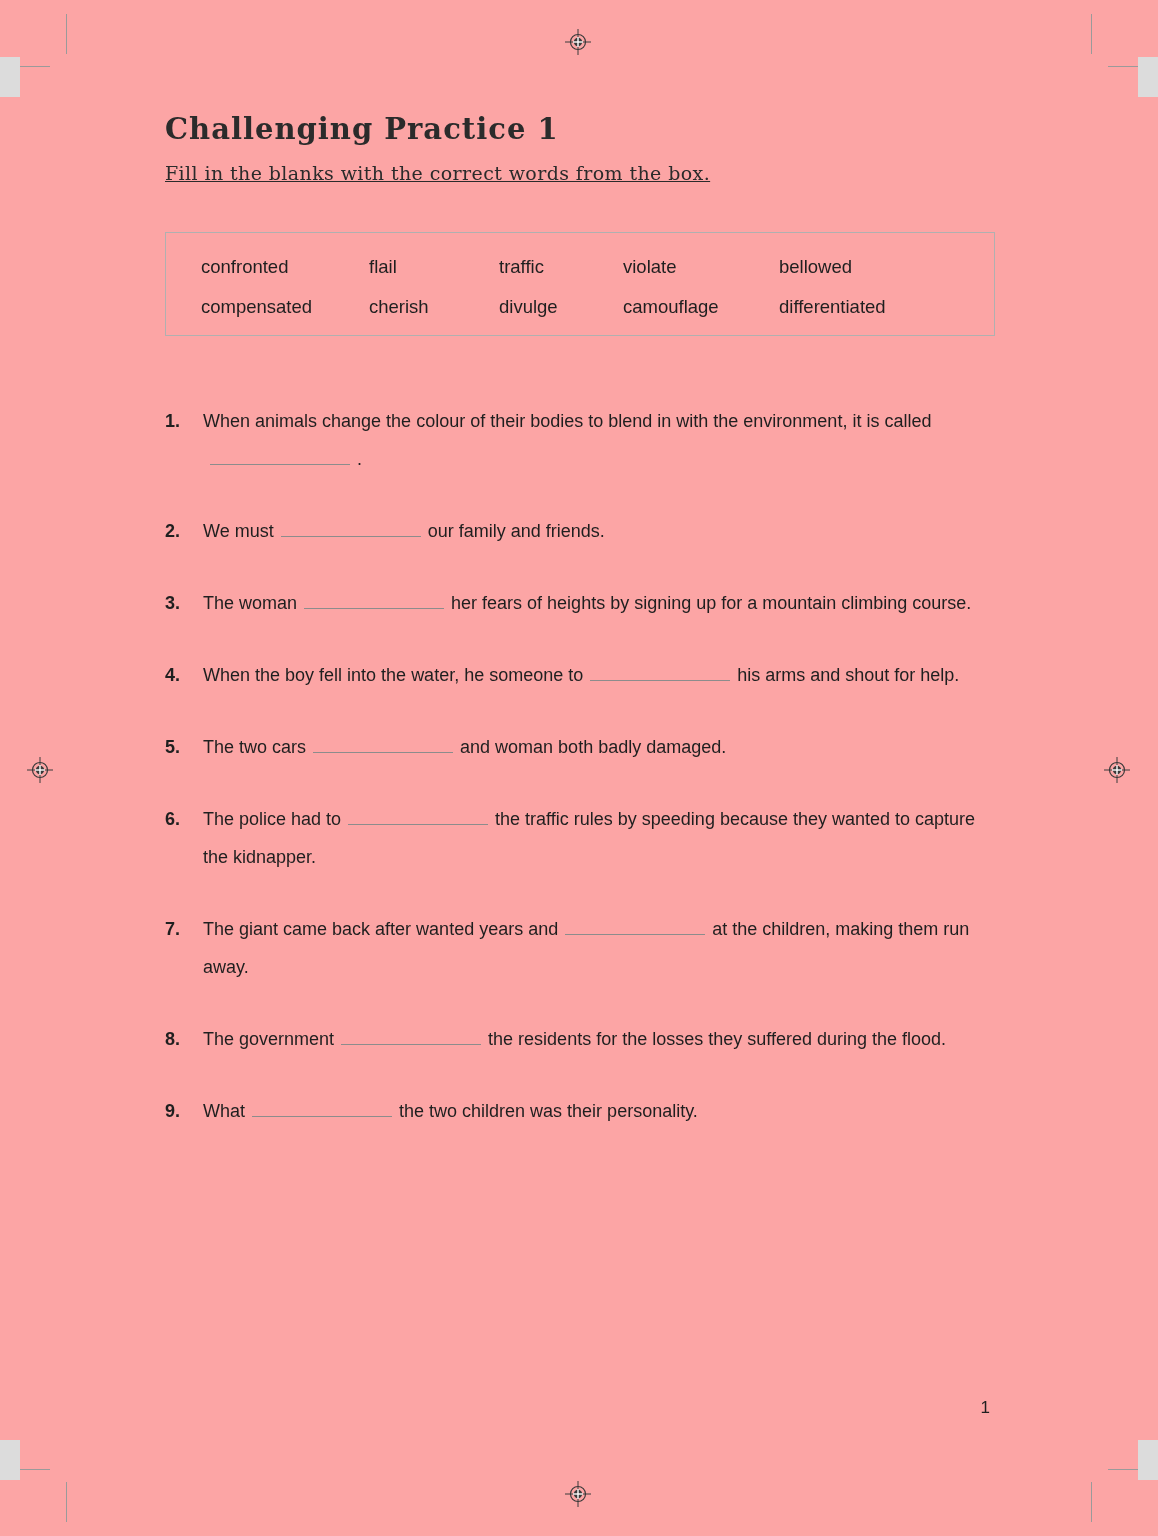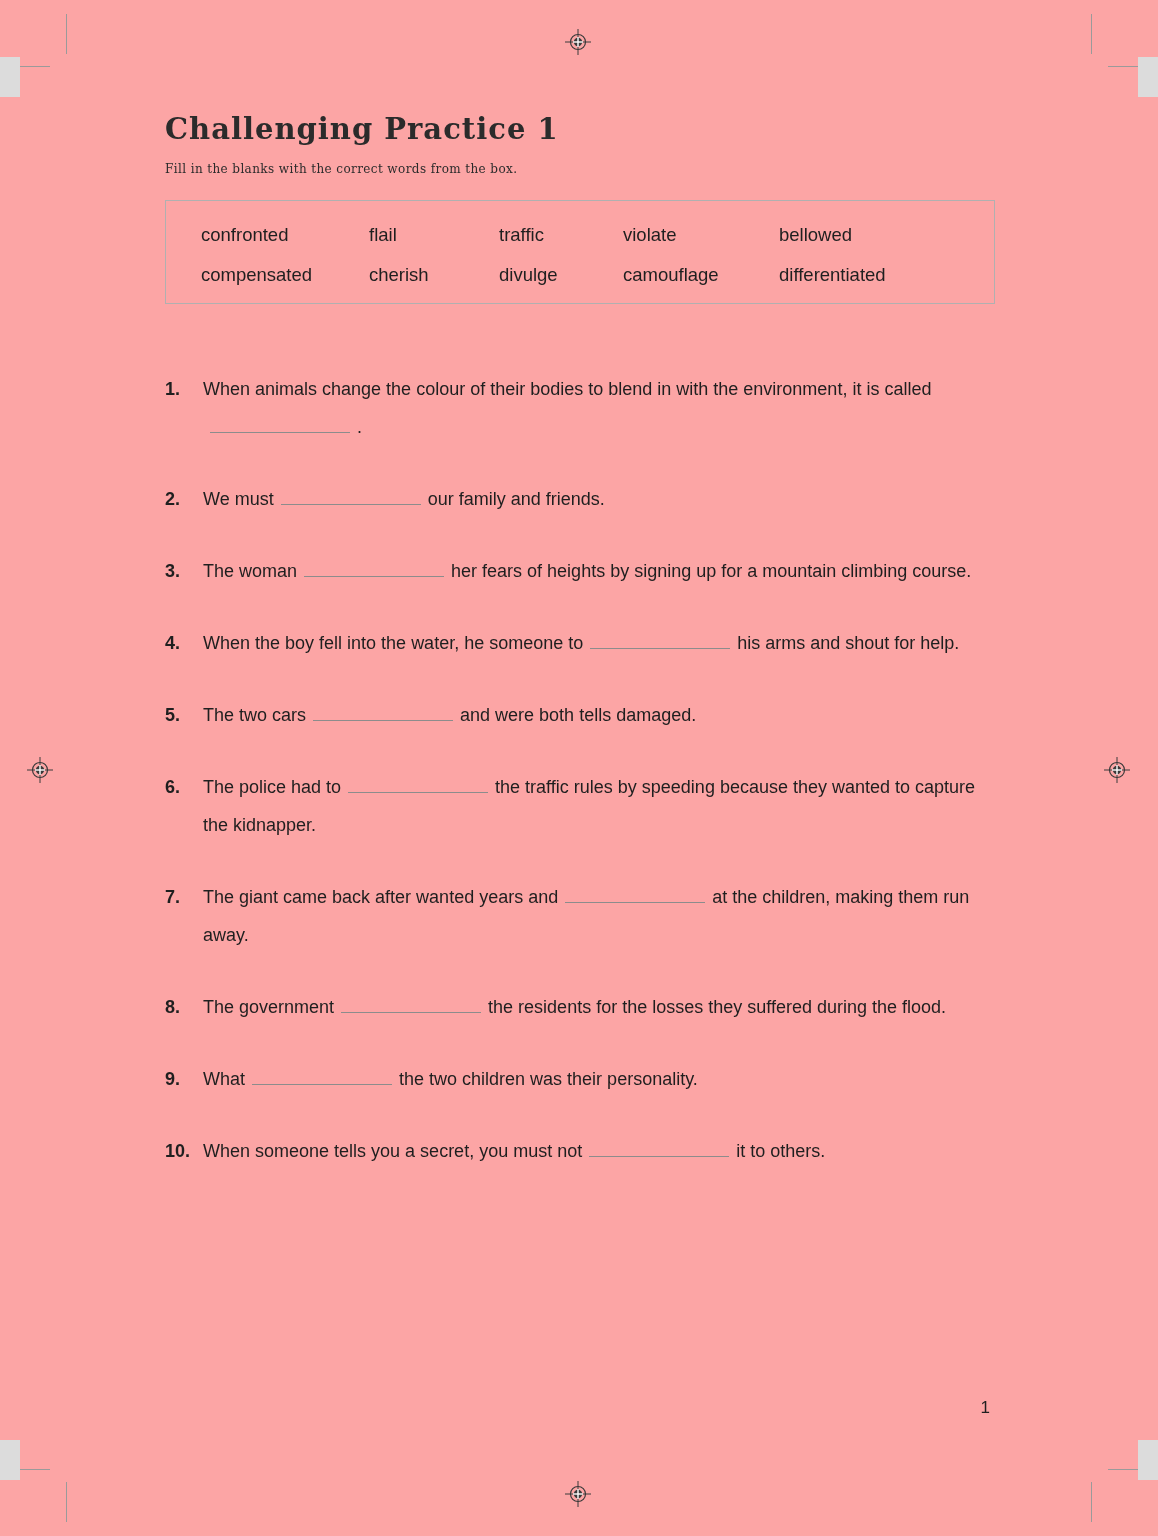--- a/index.html
+++ b/index.html
@@ -28,24 +28,25 @@
   .title{
     font-family:"DejaVu Serif", serif;
     font-size:29px;
     font-weight:600;
     letter-spacing:1px;
     margin:0 0 16px 0;
     color:#2b2b2b;
   }
   .instruction{
     font-family:"DejaVu Serif", serif;
-    font-size:12px;
+    font-size:19px;
     letter-spacing:0.4px;
-    margin:0 0 24px 0;
+    margin:0 0 48px 0;
     color:#2b2b2b;
+    text-decoration:underline;
   }
   .word-box{
     border:1px solid #b0b0b0;
     padding:14px 10px 8px 35px;
     margin-bottom:66px;
   }
   .word-row{
     display:grid;
     grid-template-columns:168px 130px 124px 156px auto;
     line-height:40px;
@@ -174,39 +175,35 @@
         <div class="question">
           <span class="qnum">3.</span>
           <div class="qbody"><span>The woman</span><span class="blank"></span><span>her fears of heights by signing up for a mountain climbing course.</span></div>
         </div>
         <div class="question">
           <span class="qnum">4.</span>
           <div class="qbody"><span>When the boy fell into the water, he someone to</span><span class="blank"></span><span>his arms and shout for help.</span></div>
         </div>
         <div class="question">
           <span class="qnum">5.</span>
-          <div class="qbody"><span>The two cars</span><span class="blank"></span><span>and were both tells damaged.</span></div>
+          <div class="qbody"><span>The two cars</span><span class="blank"></span><span>and woman both badly damaged.</span></div>
         </div>
         <div class="question">
           <span class="qnum">6.</span>
           <div class="qbody"><span>The police had to</span><span class="blank"></span><span>the traffic rules by speeding because they wanted to capture the kidnapper.</span></div>
         </div>
         <div class="question">
           <span class="qnum">7.</span>
           <div class="qbody"><span>The giant came back after wanted years and</span><span class="blank"></span><span>at the children, making them run away.</span></div>
         </div>
         <div class="question">
           <span class="qnum">8.</span>
           <div class="qbody"><span>The government</span><span class="blank"></span><span>the residents for the losses they suffered during the flood.</span></div>
         </div>
         <div class="question">
           <span class="qnum">9.</span>
           <div class="qbody"><span>What</span><span class="blank"></span><span>the two children was their personality.</span></div>
         </div>
-        <div class="question">
-          <span class="qnum">10.</span>
-          <div class="qbody"><span>When someone tells you a secret, you must not</span><span class="blank"></span><span>it to others.</span></div>
-        </div>
       </div>
   </div>
 
   <div class="page-number">1</div>
 </div>
 
 </body></html>

